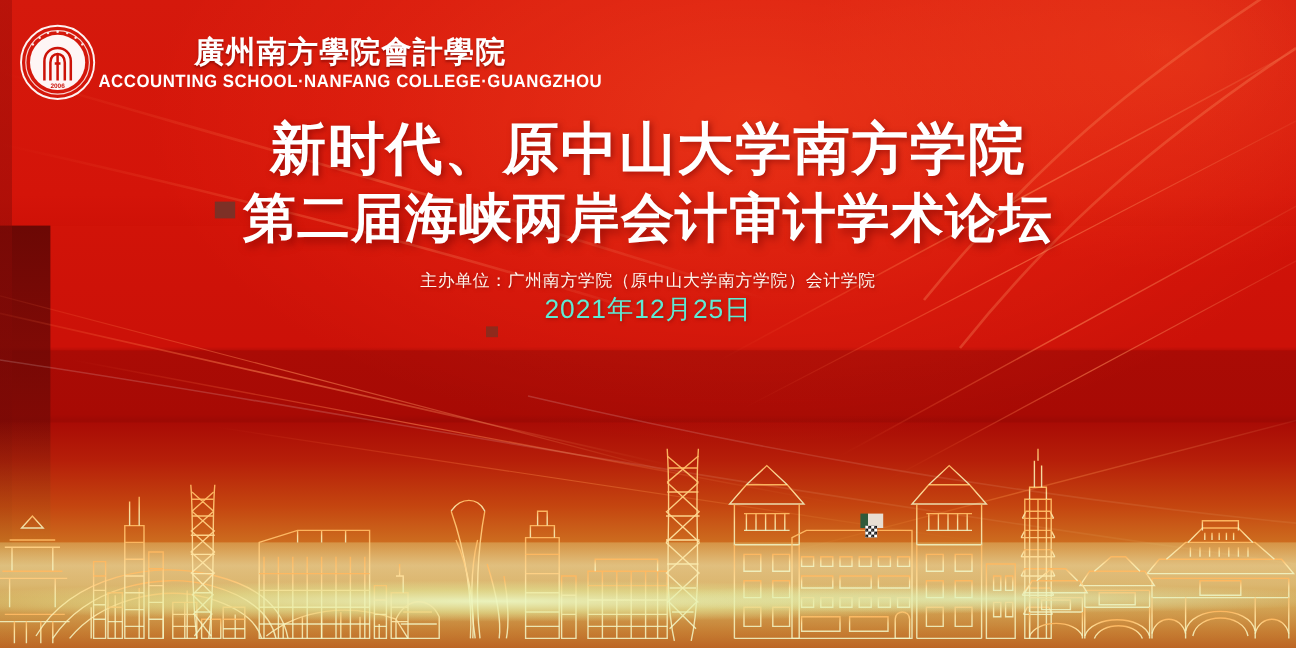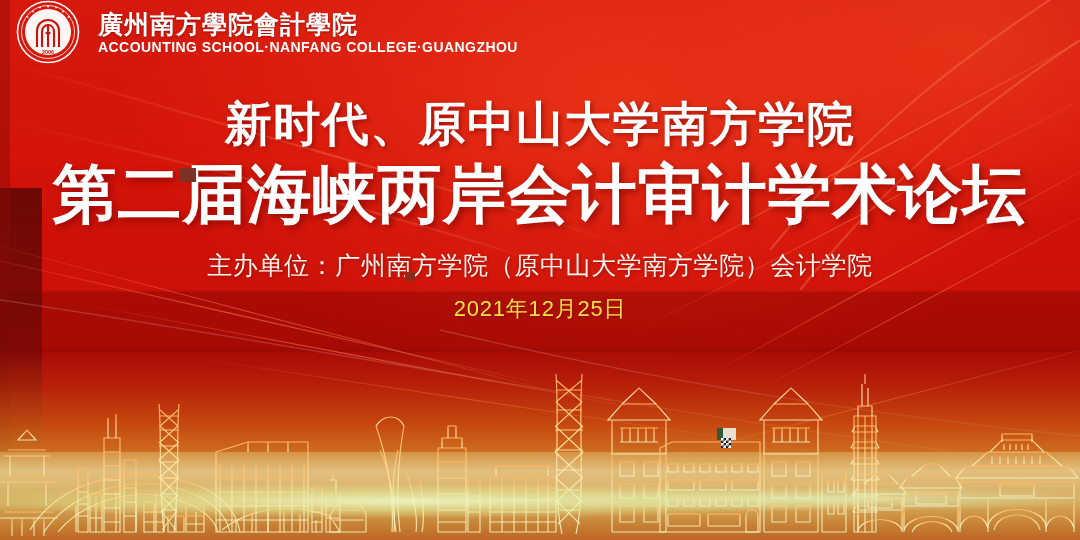--- a/index.html
+++ b/index.html
@@ -80,22 +80,22 @@
   .horizon-glow2{
     position:absolute; left:500px; right:0; top:486px; height:26px;
     background:radial-gradient(ellipse 420px 16px at 55% 50%, rgba(226,244,190,.75) 0%, rgba(0,0,0,0) 76%);
   }
 
   
   .skyline{ position:absolute; left:0; top:330px; width:1080px; height:210px; }
 
   
   .logo-block{
-    position:absolute; left:16px; top:0;
-    display:flex; align-items:center; gap:18px;
+    position:absolute; left:16px; top:20px;
+    display:flex; align-items:center; gap:2px;text-align:center;
   }
   .emblem{ width:64px; height:64px; flex:0 0 auto; }
   .logo-text{ display:flex; flex-direction:column; gap:3px; padding-top:2px; }
   .logo-cn{
     font-family:"Liberation Serif","DejaVu Serif",serif;
     font-size:25px; font-weight:bold; color:#ffffff;
     letter-spacing:1px; line-height:1; white-space:nowrap;
     text-shadow:0 1px 2px rgba(90,0,0,.5);
   }
   .logo-en{
@@ -109,32 +109,31 @@
     position:absolute; left:0; right:0; top:96px; text-align:center;
   }
   .title-1{
     font-family:"Liberation Sans","DejaVu Sans",sans-serif;
     font-size:47px; font-weight:bold; color:#ffffff;
     letter-spacing:1.5px; line-height:1.18;
     text-shadow:2px 2px 5px rgba(110,0,0,.55);
   }
   .title-2{
     font-family:"Liberation Sans","DejaVu Sans",sans-serif;
-    font-size:64px; font-weight:bold; color:#ffffff;
+    font-size:44px; font-weight:bold; color:#ffffff;
     letter-spacing:1px; line-height:1.18; margin-top:6px;
     text-shadow:3px 3px 7px rgba(110,0,0,.6);
   }
   .sub-1{
     margin-top:16px;
-    font-size:25px; color:#fdf4ec; letter-spacing:.6px;
+    font-size:14px; color:#fdf4ec; letter-spacing:.6px;
     text-shadow:1px 1px 3px rgba(110,0,0,.5);
   }
   .sub-2{
-    margin-top:12px;
-    font-size:22px; color:#fde047; letter-spacing:.8px;
+    font-size:22px; color:#5eead4; letter-spacing:.8px;
     text-shadow:1px 1px 3px rgba(110,0,0,.5);
   }
 
   
   .artifact{ position:absolute; }
   .artifact-a{ left:179px; top:168px; width:17px; height:14px; background:#7d3026; }
   .artifact-b{ left:405px; top:272px; width:10px; height:9px; background:#8e2a1c; }
   .artifact-c{ left:717px; top:428px; width:19px; height:12px;
                background:linear-gradient(90deg,#2f5a3a 0%,#2f5a3a 34%,#e8ded2 34%,#e8ded2 100%); }
   .artifact-d{ left:721px; top:438px; width:10px; height:10px;

